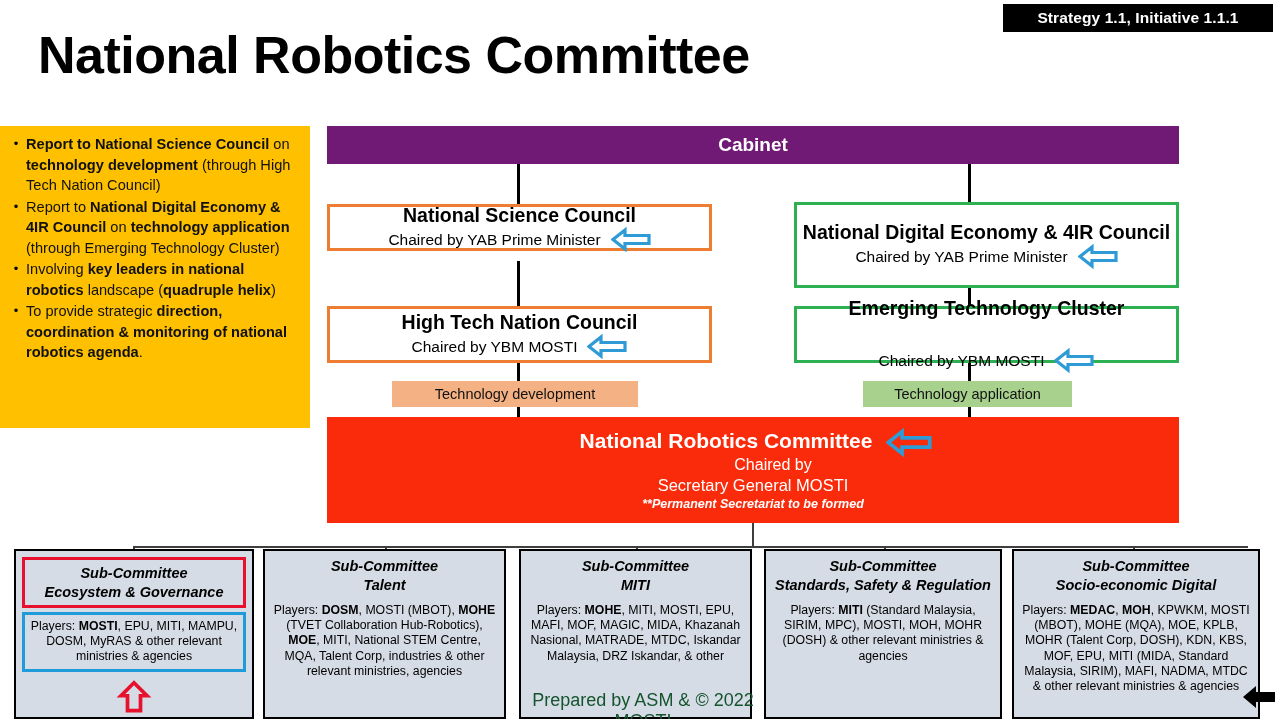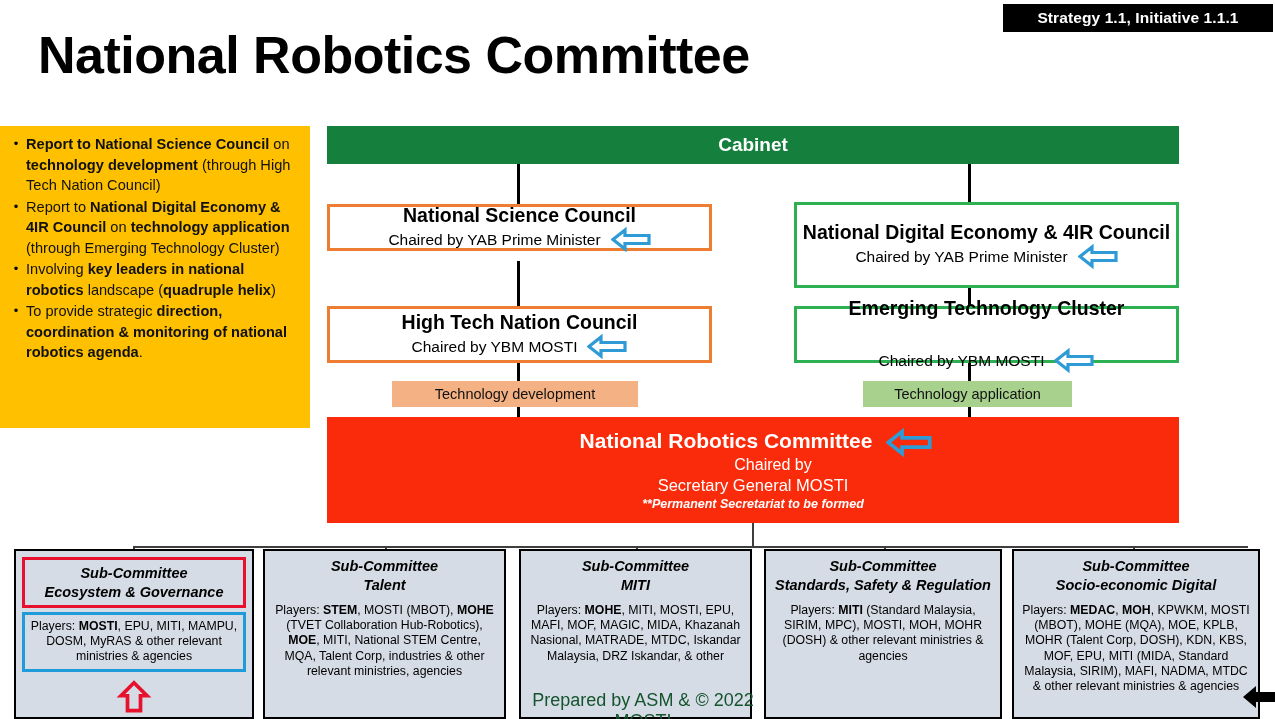--- a/index.html
+++ b/index.html
@@ -39,21 +39,21 @@
     font-size:13px;line-height:20px;color:#000;
   }
   .note-text{
     flex:1;font-size:14.6px;line-height:20.5px;color:#111;
   }
   .note-text b{font-weight:bold;}
 
   
   .cabinet{
     position:absolute;left:327px;top:126px;width:852px;height:38px;
-    background:#15803d;color:#fff;
+    background:#701a75;color:#fff;
     display:flex;align-items:center;justify-content:center;
     font-size:19px;font-weight:bold;
   }
 
   .vline{position:absolute;background:#000;width:3px;}
   .hline{position:absolute;background:#3f3f3f;height:1.5px;}
   .vthin{position:absolute;background:#3f3f3f;width:1.5px;}
 
   .obox{
     position:absolute;background:#fff;box-sizing:border-box;
@@ -248,21 +248,21 @@
     <svg class="red-up-arrow" viewBox="0 0 36 36" style="margin-top:8px;">
       <polygon points="18,3 32,17 25,17 25,33 11,33 11,17 4,17" fill="#D6DCE5" stroke="#E8112D" stroke-width="4" stroke-linejoin="miter"></polygon>
     </svg>
   </div>
 
   <div class="subc" style="left:263px;width:243px;">
     <div class="s-title">
       <div>Sub-Committee</div>
       <div>Talent</div>
     </div>
-    <div class="s-players" id="players-1"><span>Players: </span><b>STEM</b><span>, MOSTI (MBOT), </span><b>MOHE</b><span> (TVET Collaboration Hub-Robotics), </span><b>MOE</b><span>, MITI, National STEM Centre, MQA, Talent Corp, industries &amp; other relevant ministries, agencies</span></div>
+    <div class="s-players" id="players-1"><span>Players: </span><b>DOSM</b><span>, MOSTI (MBOT), </span><b>MOHE</b><span> (TVET Collaboration Hub-Robotics), </span><b>MOE</b><span>, MITI, National STEM Centre, MQA, Talent Corp, industries &amp; other relevant ministries, agencies</span></div>
   </div>
 
   <div class="subc" style="left:519px;width:233px;">
     <div class="s-title">
       <div>Sub-Committee</div>
       <div>MITI</div>
     </div>
     <div class="s-players" id="players-2"><span>Players: </span><b>MOHE</b><span>, MITI, MOSTI, EPU, MAFI, MOF, MAGIC, MIDA, Khazanah Nasional, MATRADE, MTDC, Iskandar Malaysia, DRZ Iskandar, &amp; other</span></div>
   </div>
 

